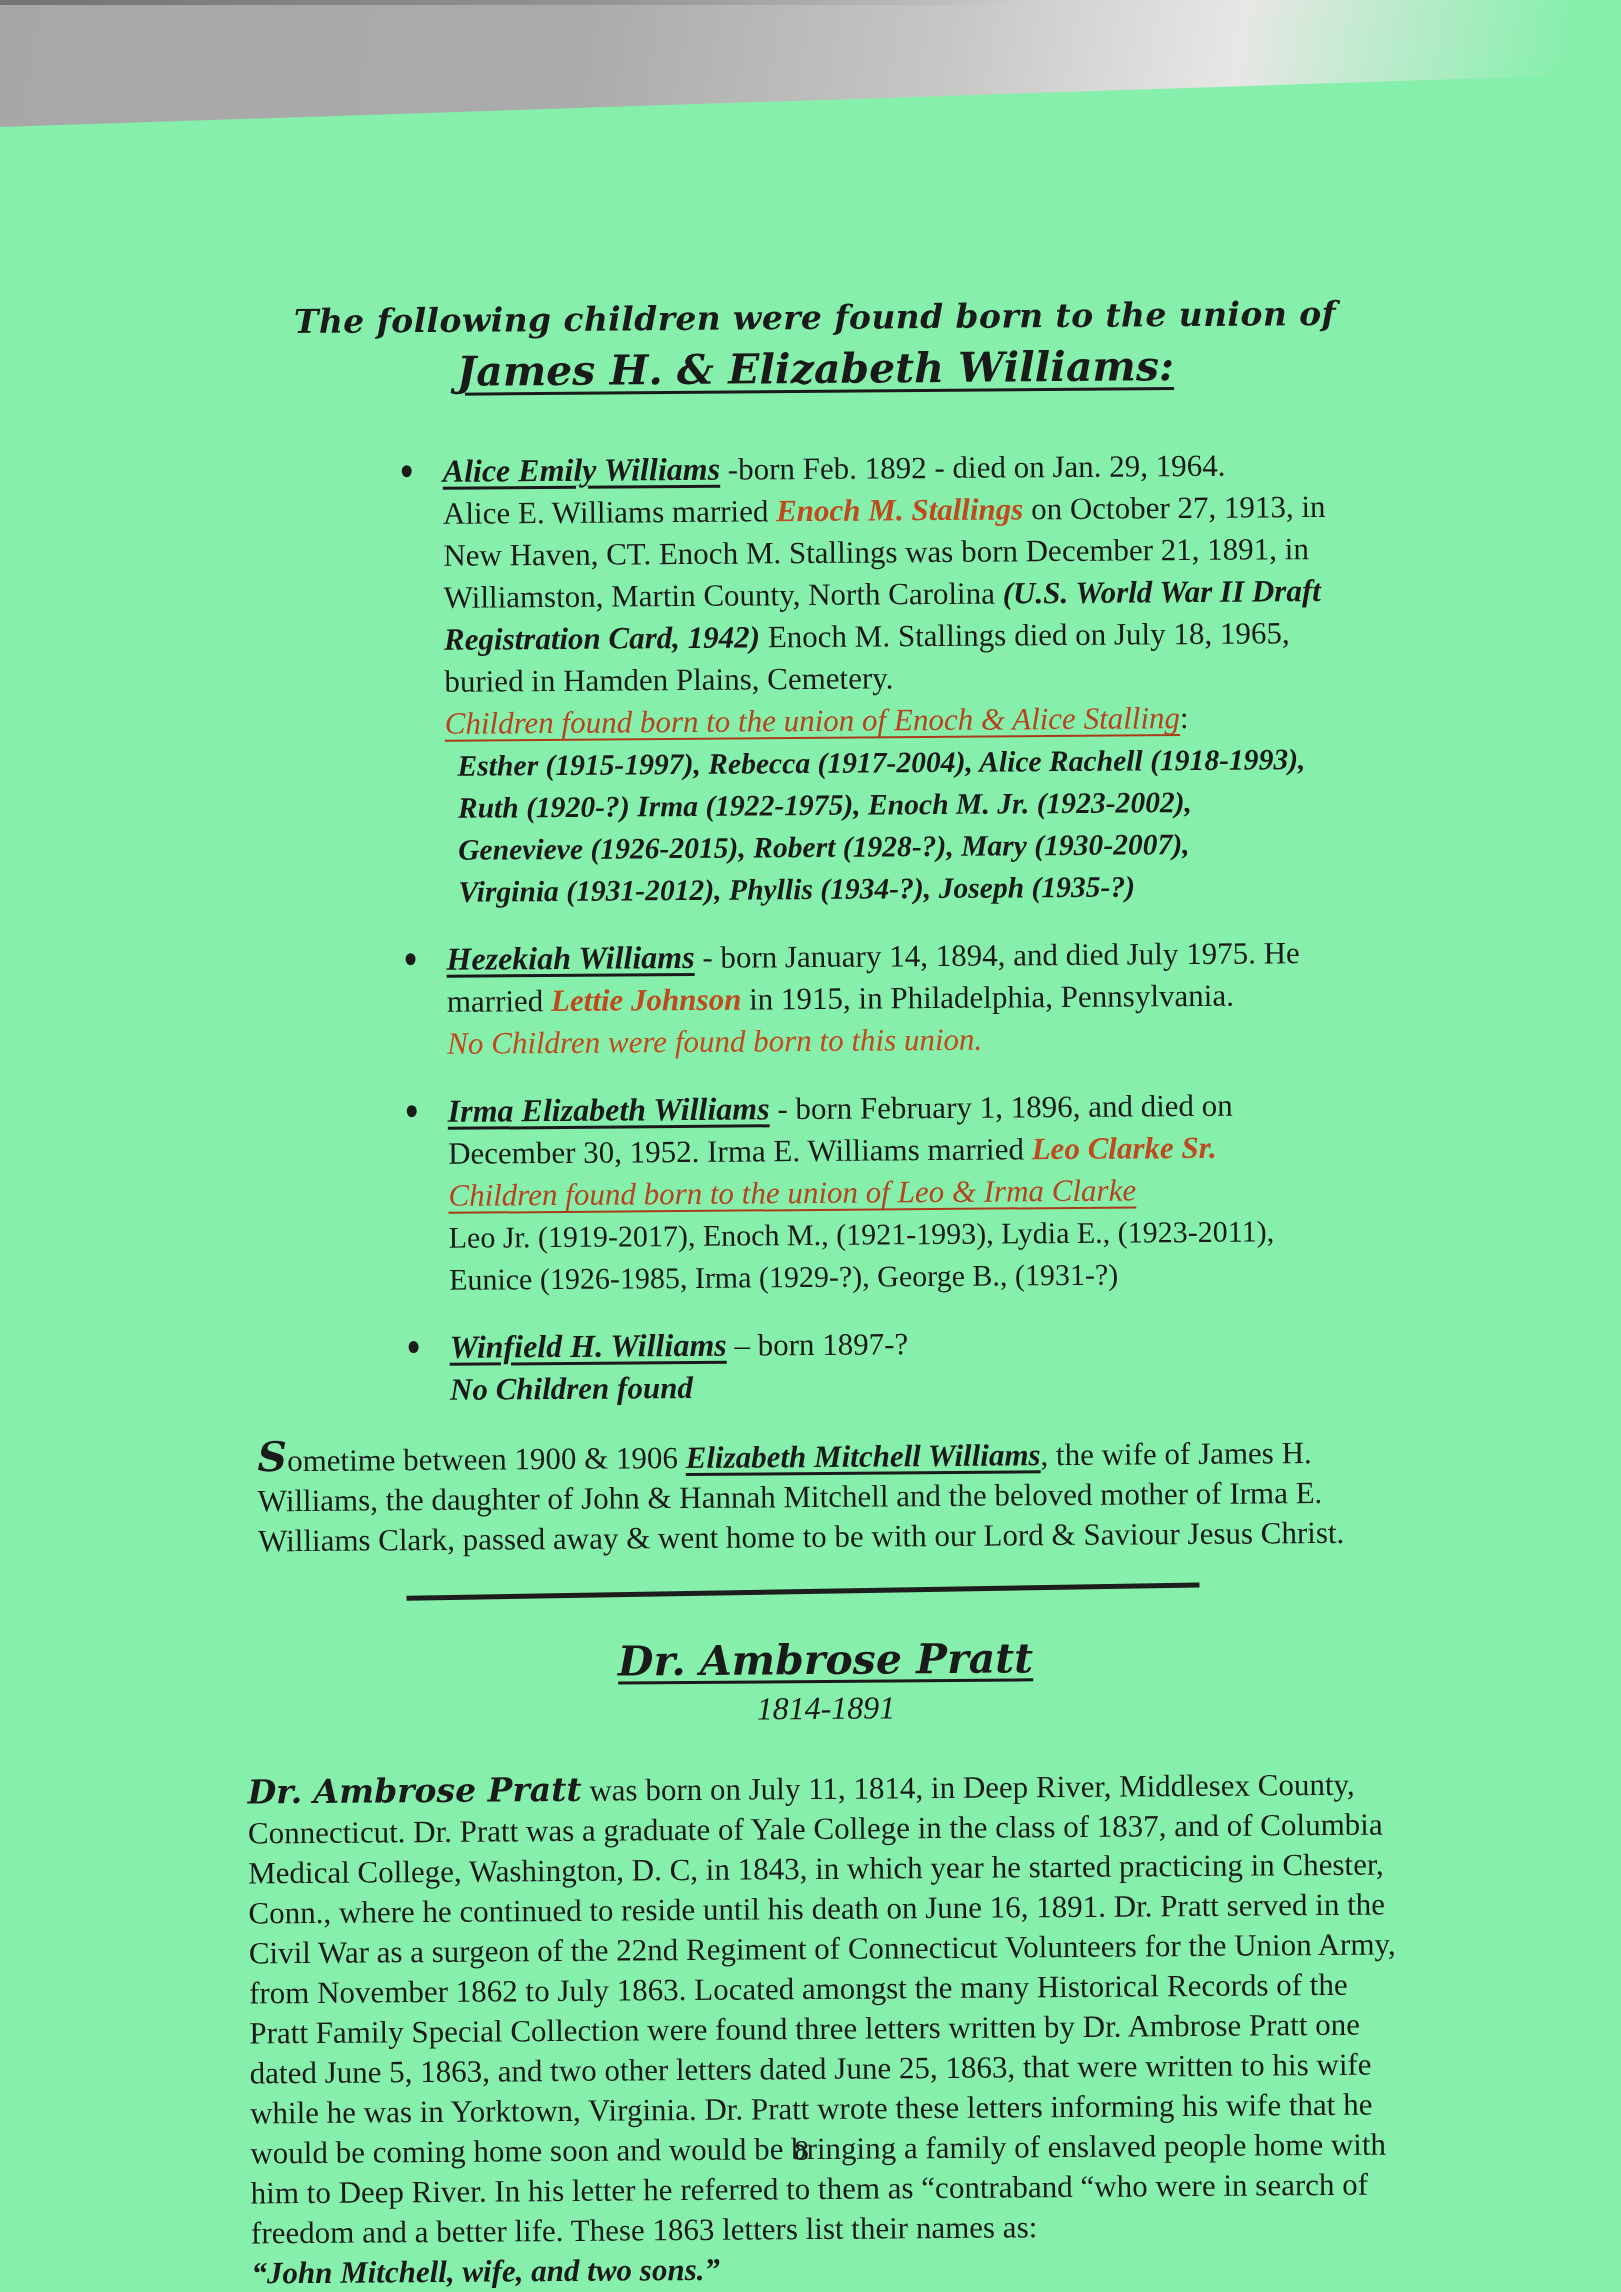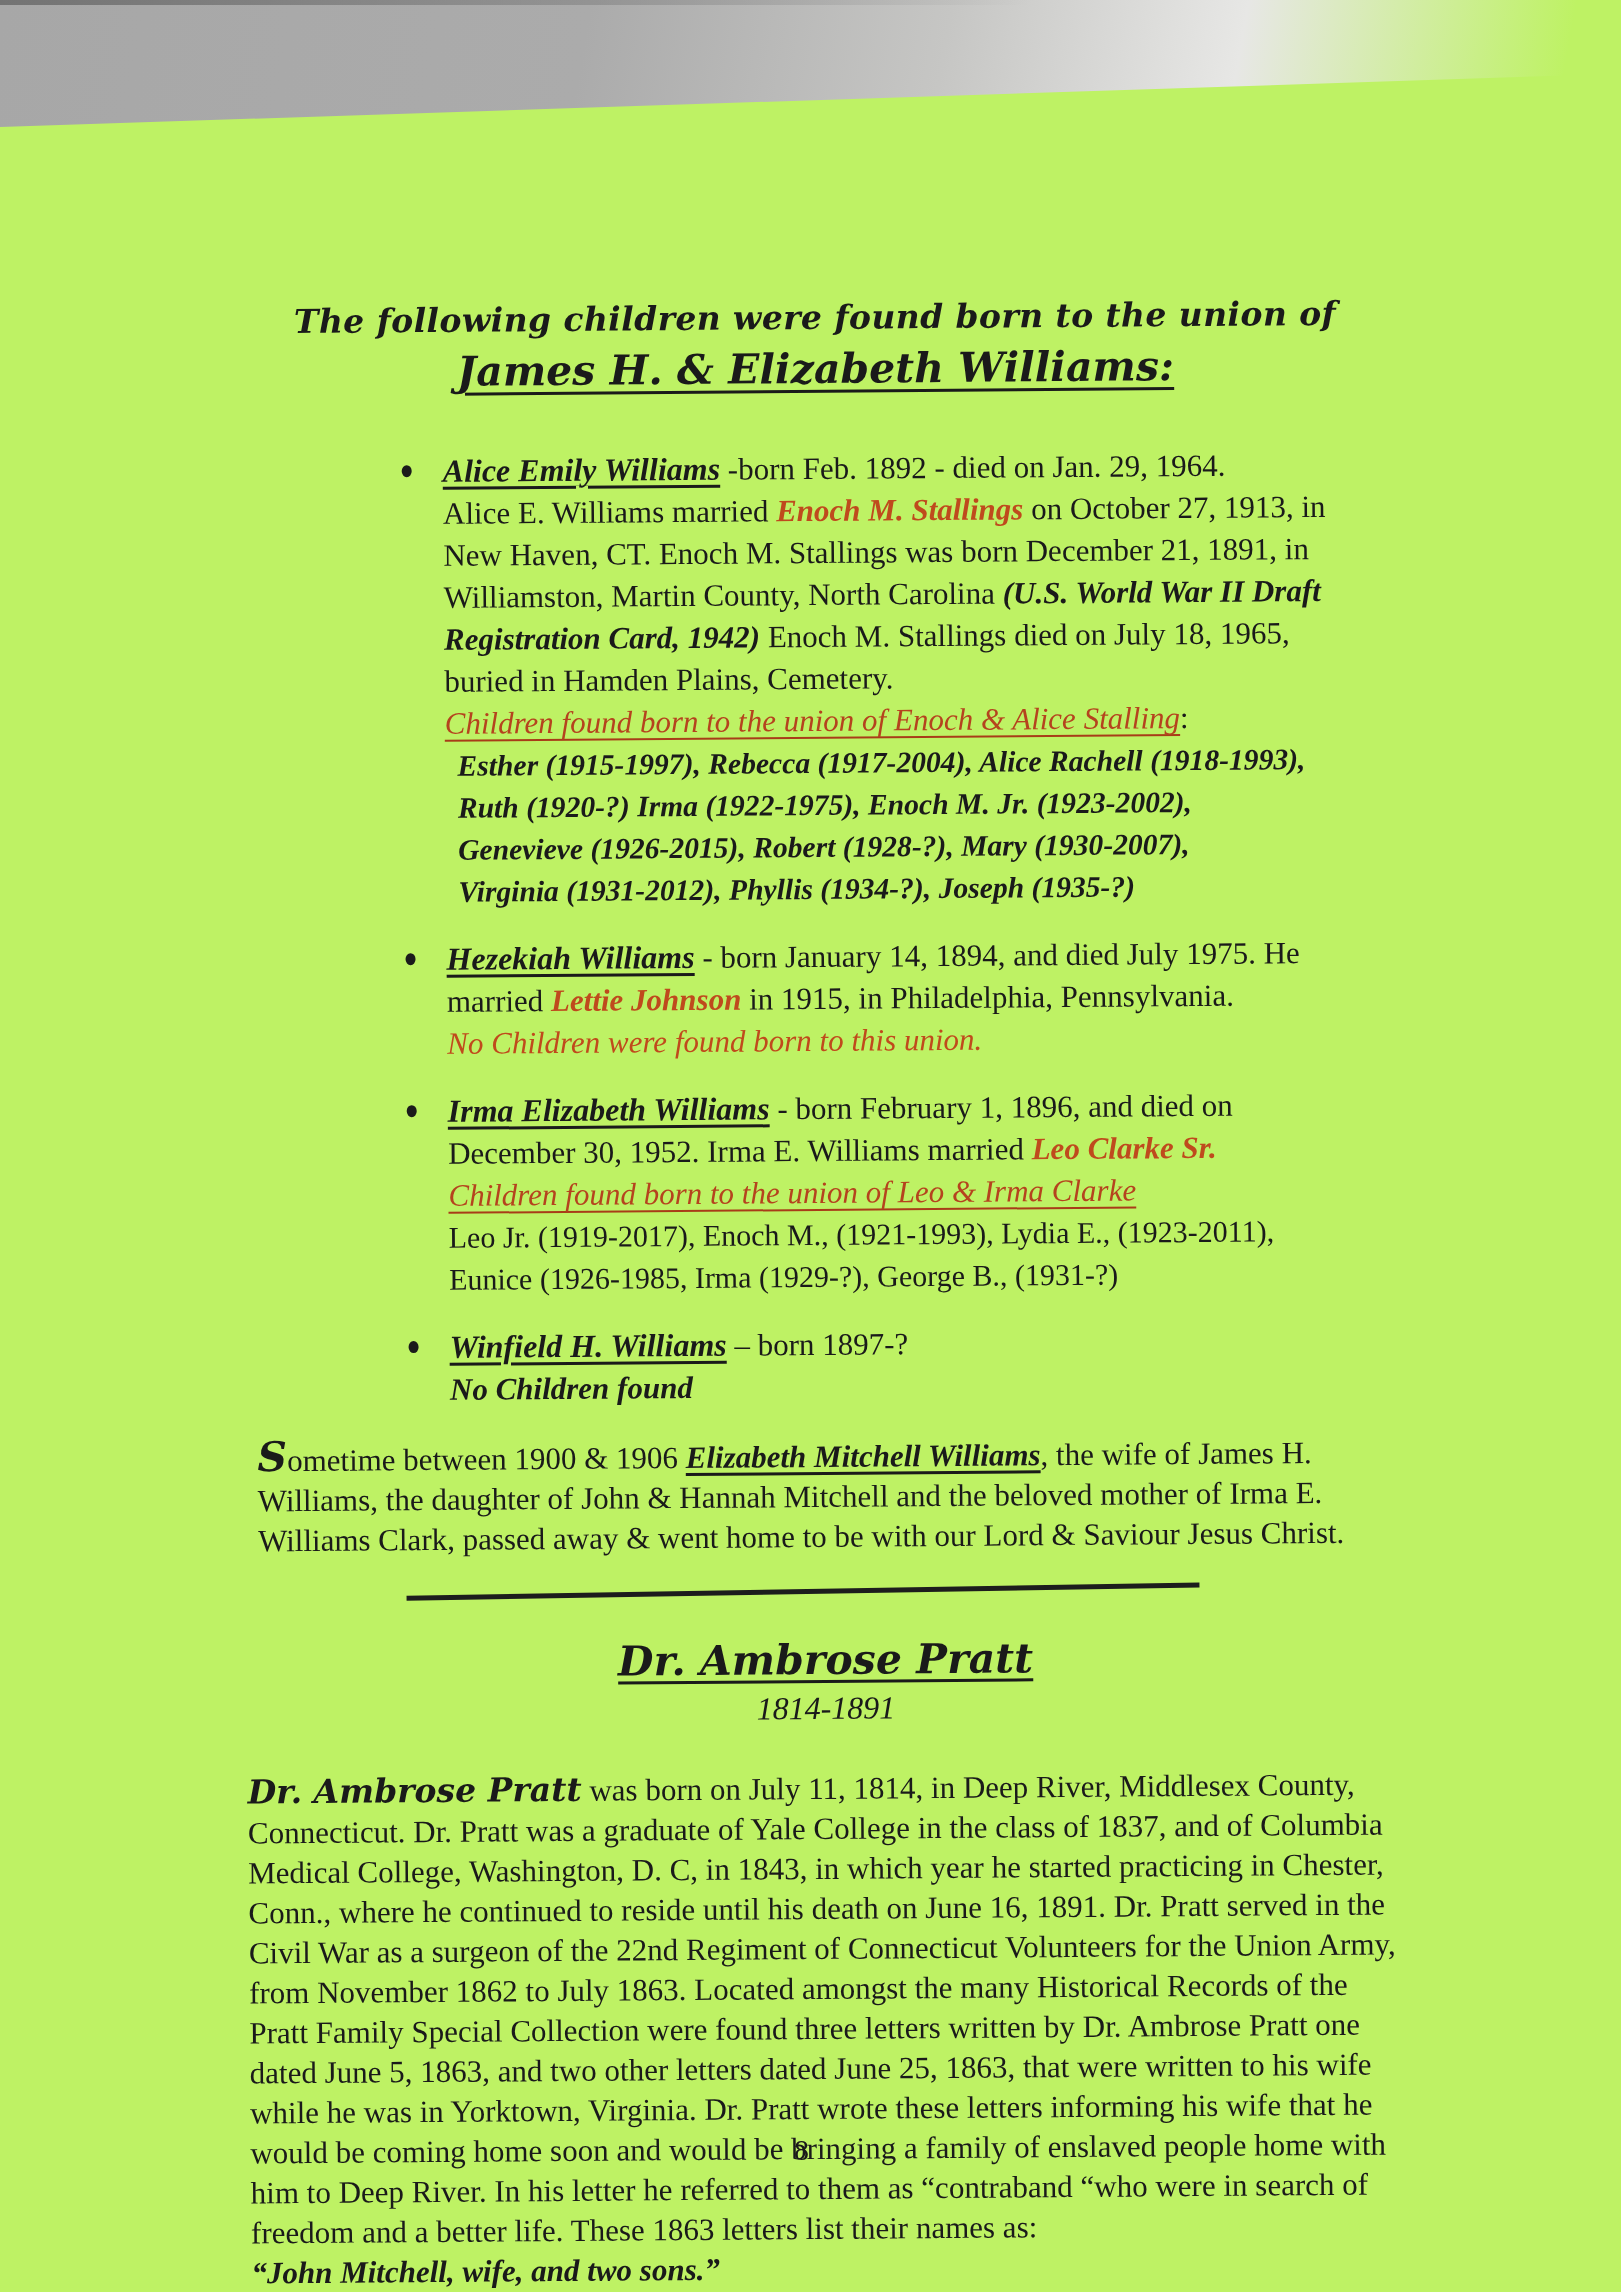--- a/index.html
+++ b/index.html
@@ -1,19 +1,19 @@
 <!DOCTYPE html>
 <html style="font-size:14.3px"><head>
 <meta charset="utf-8">
 <style>
   * { margin:0; padding:0; box-sizing:border-box; }
   html,body { width:1621px; height:2293px; }
   body { font-family:"Liberation Serif", serif; color:#1a1a1a; background:#fbf9f1; }
 
-  .page { position:relative; width:1621px; height:2293px; overflow:hidden; background:#bef264; }
+  .page { position:relative; width:1621px; height:2293px; overflow:hidden; background:#86efac; }
 
   
   .scan-band { position:absolute; top:0; left:0; width:1621px; height:127px;
     background:linear-gradient(100deg,#a7a7a7 0%, #ababab 36%, #c6c6c4 58%, #e7e7e5 76%, rgba(251,249,241,0) 96%);
     clip-path:polygon(0 0, 100% 0, 100% 58%, 0 100%); }
   .scan-band-edge { position:absolute; top:0; left:0; width:1030px; height:5.4px;
     background:linear-gradient(to right,#737373, rgba(170,170,170,0)); }
 
   .content { position:absolute; left:0; top:0; width:1621px; padding:297px 233px 0 255px;
     transform:rotate(-0.45deg); font-size:31px; line-height:42px; }

